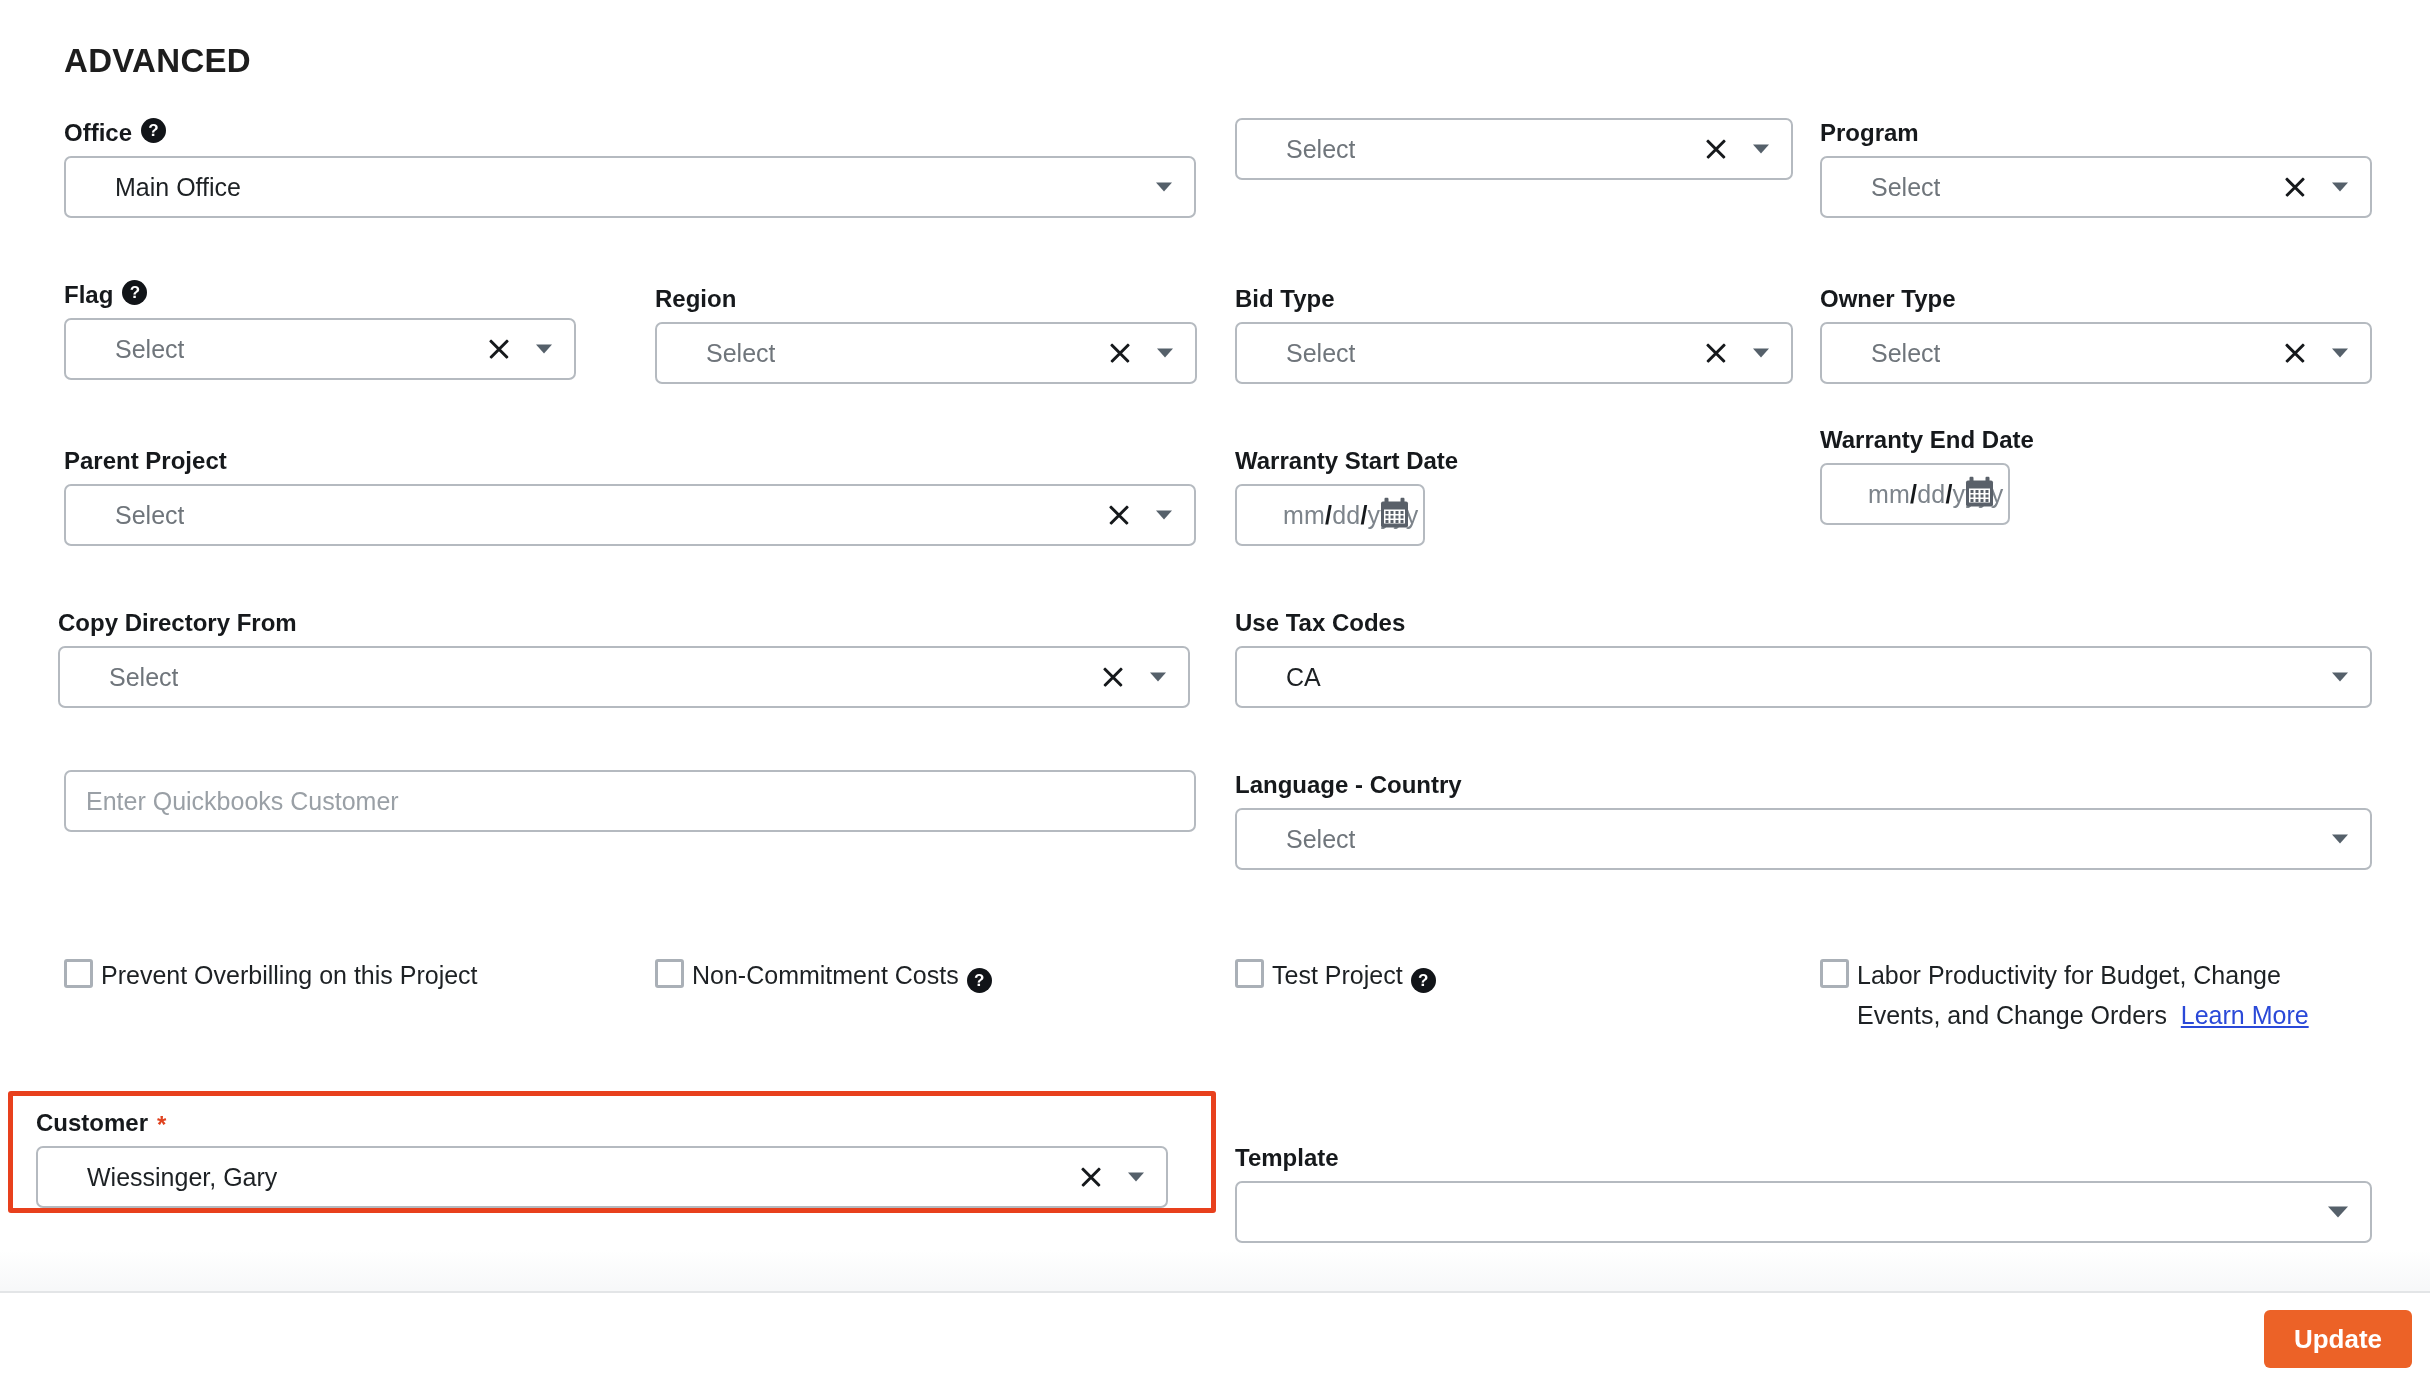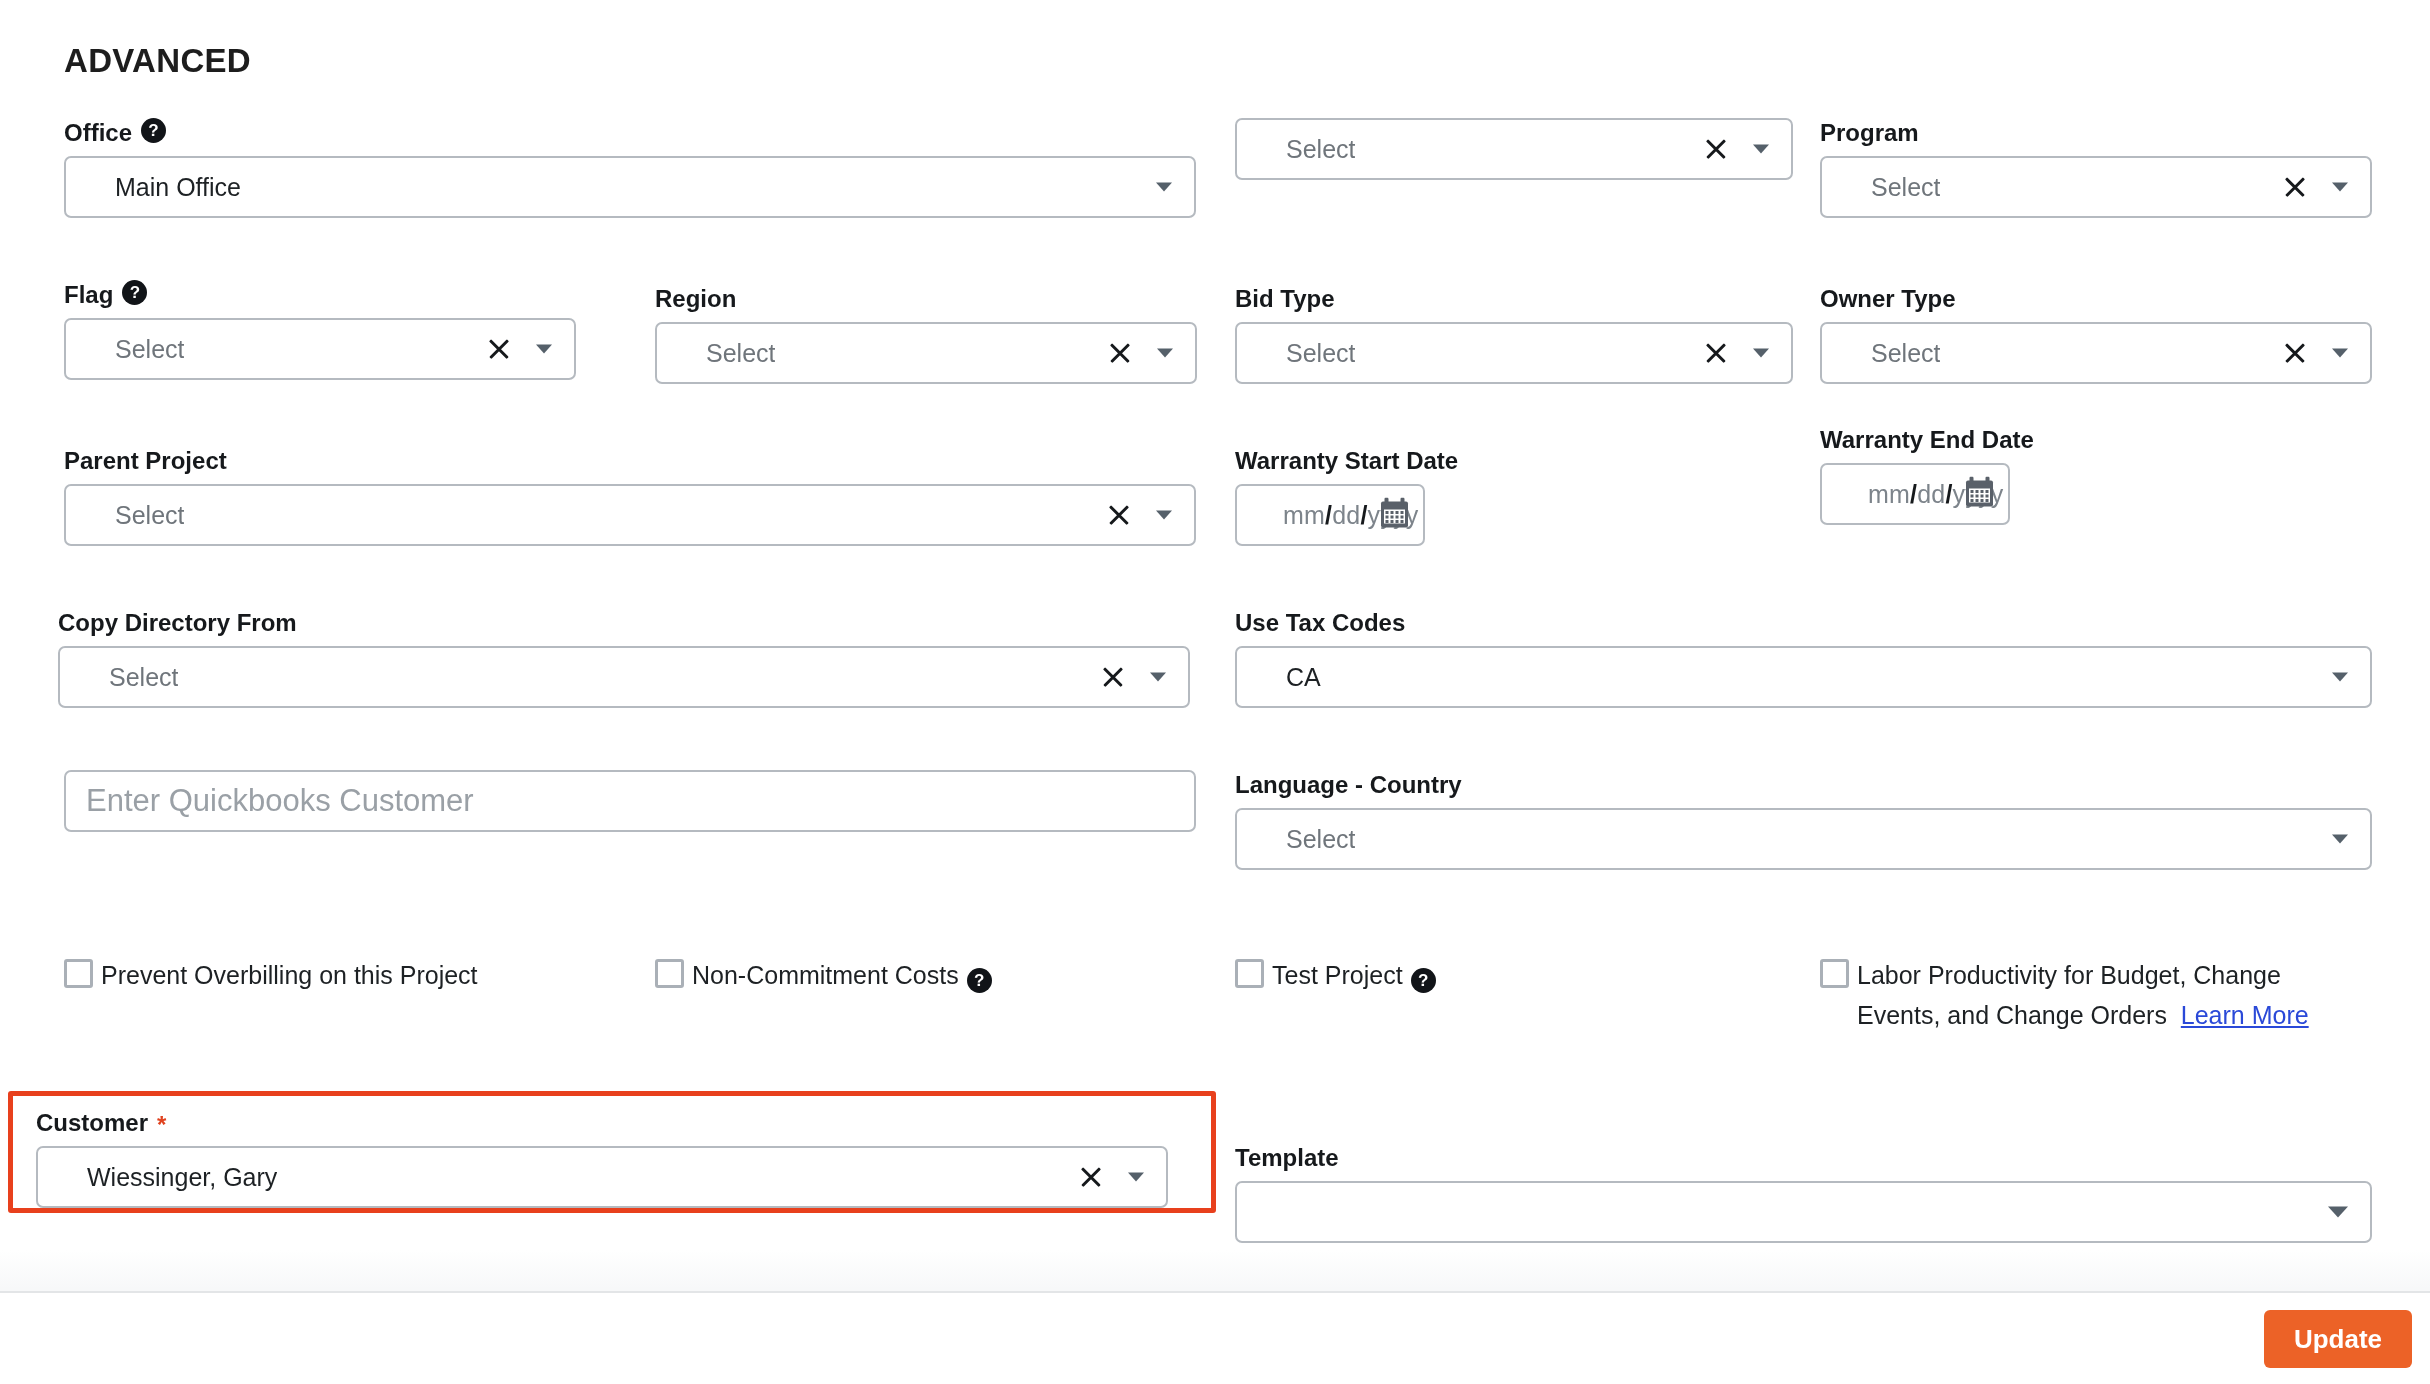--- a/index.html
+++ b/index.html
@@ -149,21 +149,21 @@
   }
 
   
   input.textbox {
     width: 100%;
     height: 62px;
     border: 2px solid #b5bac0;
     border-radius: 7px;
     background: #fff;
     font-family: "Liberation Sans", sans-serif;
-    font-size: 31px;
+    font-size: 25px;
     color: #1d2124;
     padding: 0 20px;
     outline: none;
   }
   input.textbox::placeholder { color: #9aa0a6; }
 
   
   .checkrow {
     position: absolute;
     left: 0; top: 0;

